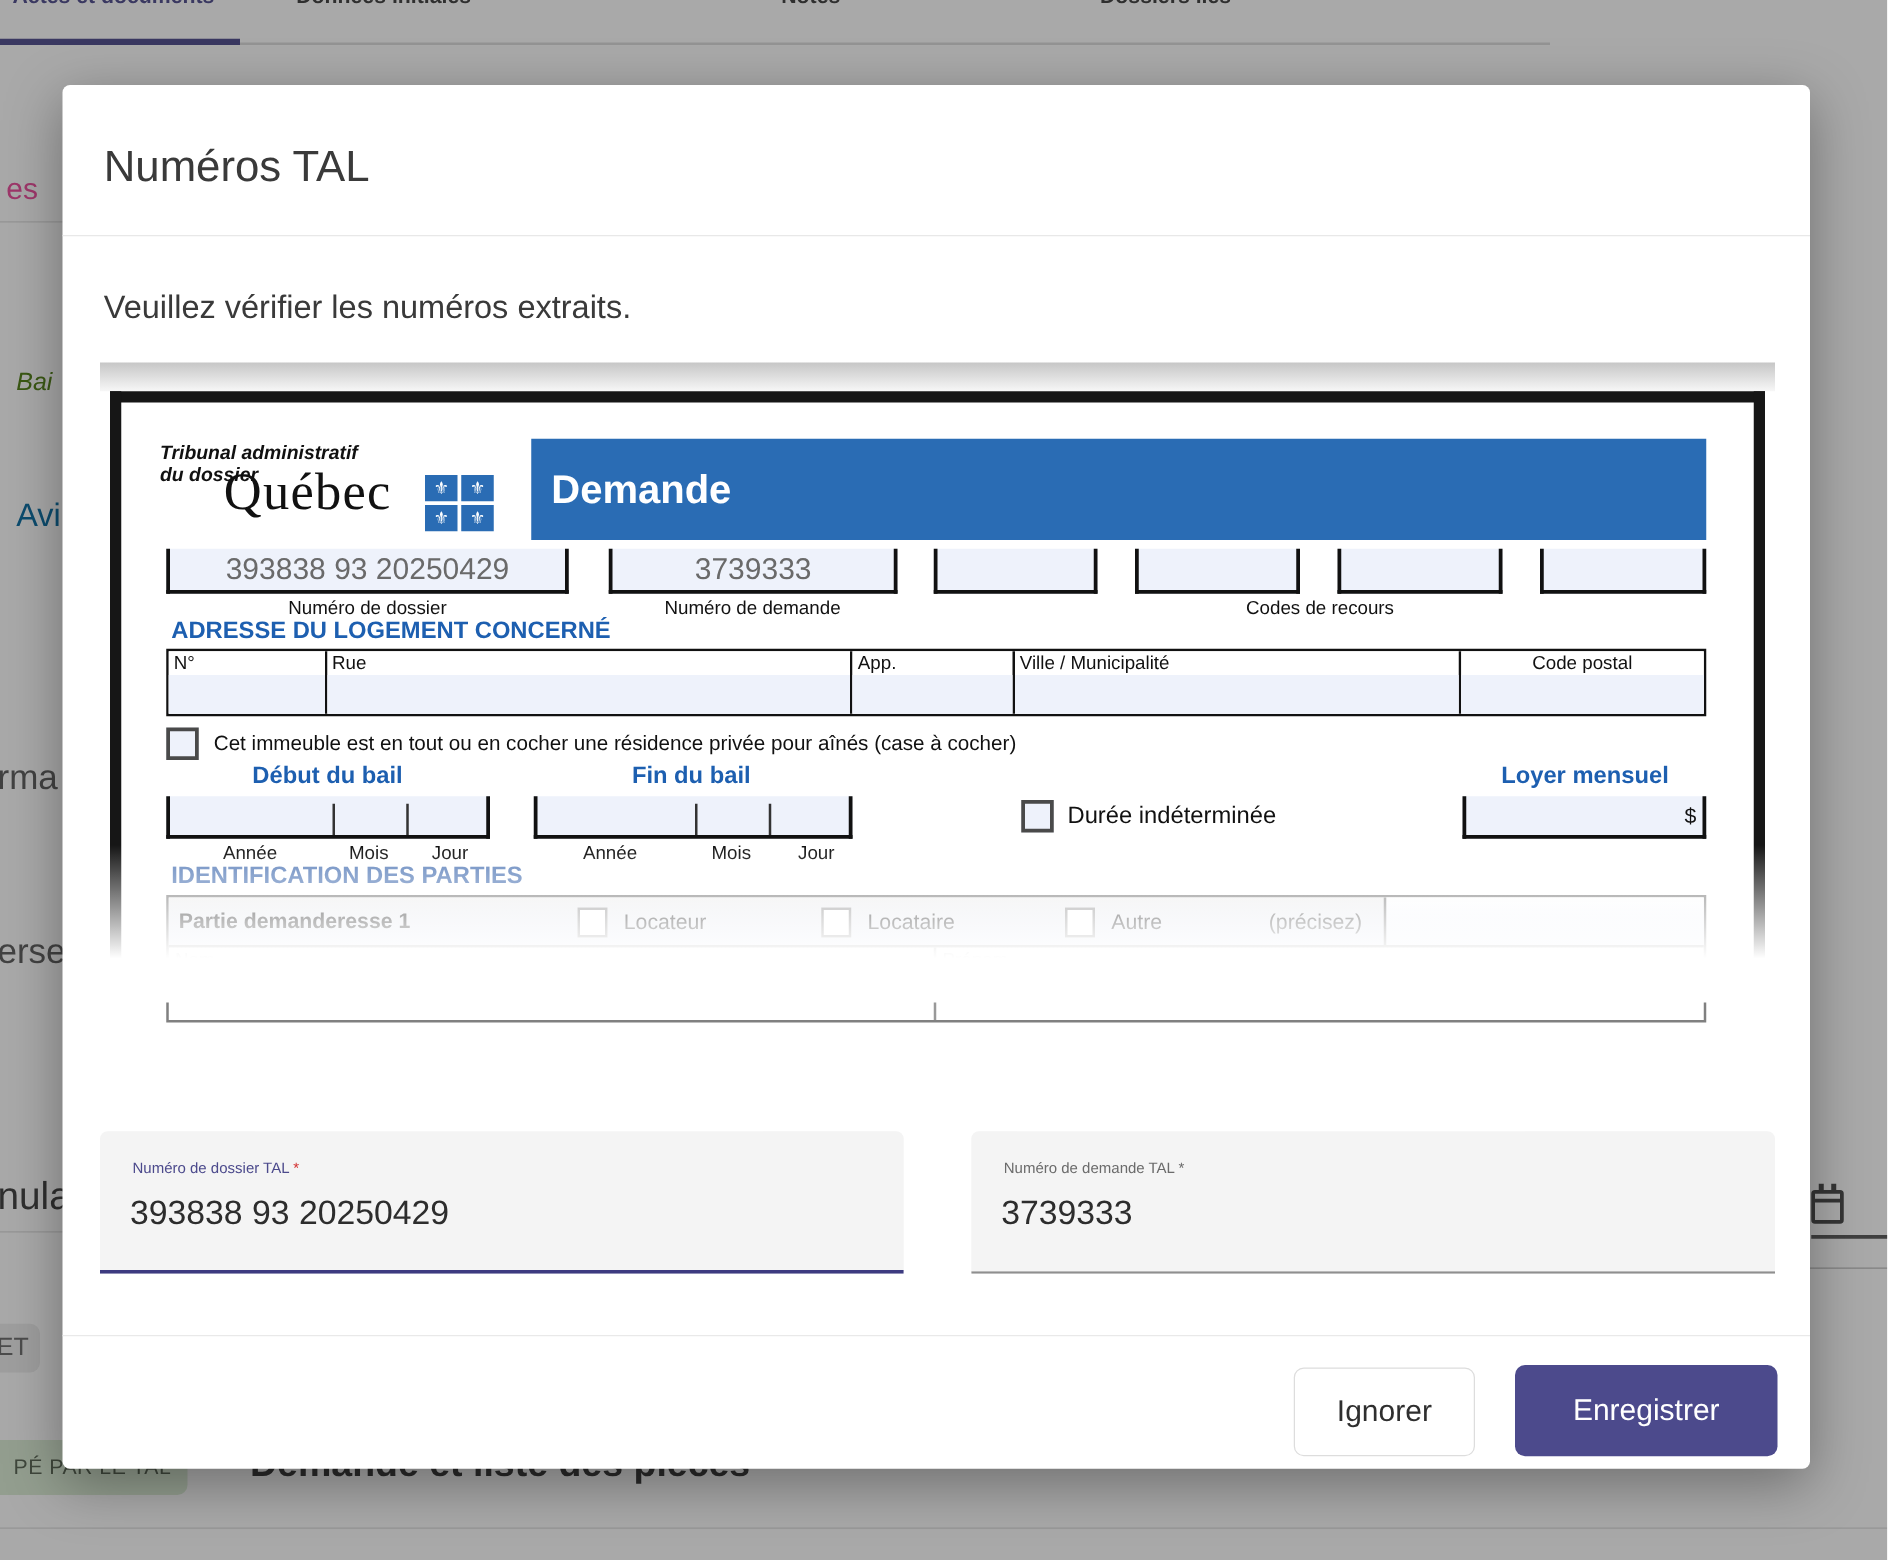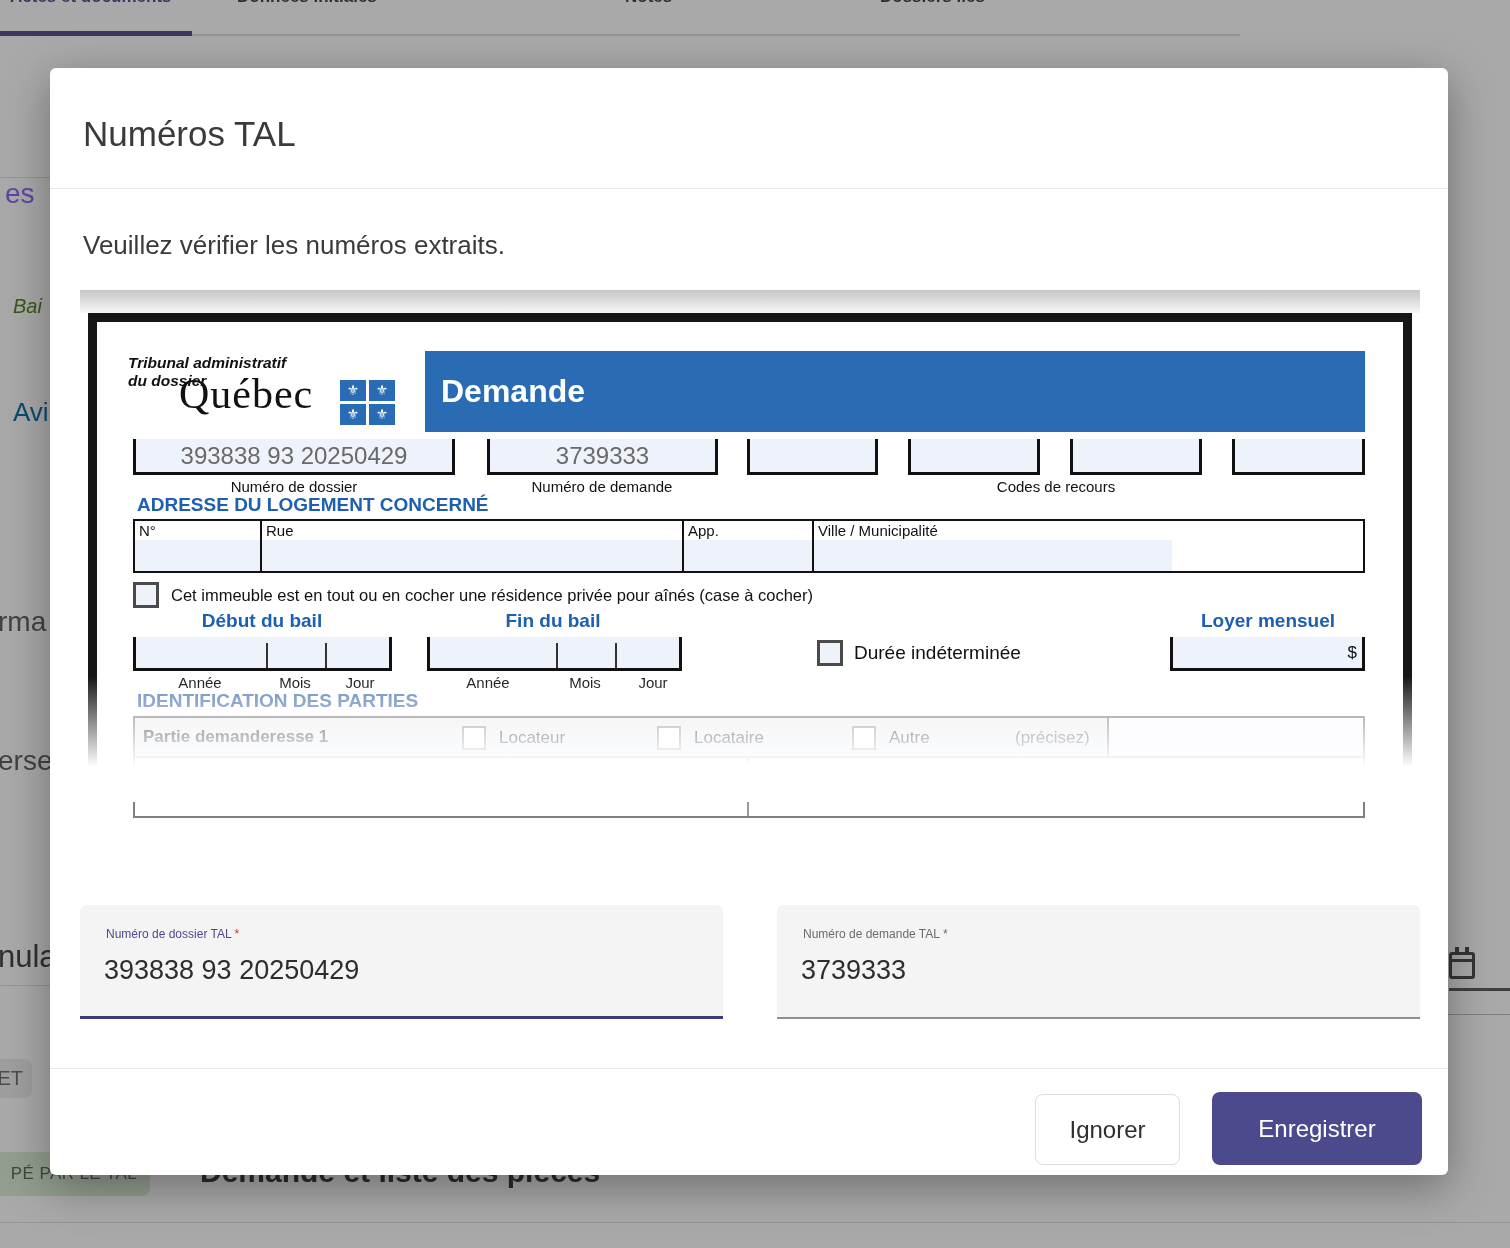--- a/index.html
+++ b/index.html
@@ -112,21 +112,21 @@
 <div class="page">
 
   <div class="abs" style="inset:0">
     <div class="bg-tab active" style="left:10px">Actes et documents</div>
     <div class="bg-tab" style="left:237px">Données initiales</div>
     <div class="bg-tab" style="left:625px">Notes</div>
     <div class="bg-tab" style="left:880px">Dossiers liés</div>
     <div class="tabline"></div>
     <div class="tabind"></div>
 
-    <div class="bg-frag" style="left:5px; top:138px; font-size:28px; color:#8b5cf6;margin-top:40px;">es</div>
+    <div class="bg-frag" style="left:5px; top:138px; font-size:24px; color:#ec4899;">es</div>
     <div class="bg-div" style="top:177px; left:0; width:55px;"></div>
     <div class="bg-frag" style="left:13px; top:295px; font-size:20px; color:#4d7c0f;font-style:italic;">Bai</div>
     <div class="bg-frag" style="left:13px; top:397px; font-size:26px; color:#0369a1;">Avi</div>
     <div class="bg-frag" style="left:-2px; top:606px; font-size:28px; color:#5a5a5a;">rma</div>
     <div class="bg-frag" style="left:-2px; top:745px; font-size:28px; color:#5a5a5a;">erse</div>
     <div class="bg-frag" style="left:-2px; top:939px; font-size:31px; color:#3a3a3a;">nula</div>
     <div class="bg-div" style="top:985px; left:0; width:55px;"></div>
     <div class="badge-et">ET</div>
     <div class="badge-green">PÉ PAR LE TAL</div>
     <div class="doc-title">Demande et liste des pièces</div>
@@ -184,20 +184,24 @@
           <div class="acell" style="width:422px;">
               <span class="lbl">Rue</span>
               <span class="fill"></span>
             </div>
           <div class="acell" style="width:130px;">
               <span class="lbl">App.</span>
               <span class="fill"></span>
             </div>
           <div class="acell" style="width:358px;">
               <span class="lbl">Ville / Municipalité</span>
+              <span class="fill"></span>
+            </div>
+          <div class="acell" style="width:195px; text-align:center;">
+              <span class="lbl">Code postal</span>
               <span class="fill"></span>
             </div>
         </div>
 
         <div class="cb" style="left:36px; top:260px; width:26px; height:26px;"></div>
         <div class="abs" style="left:74px; top:264px; font-size:16.5px; color:#111;">Cet immeuble est en tout ou en cocher une résidence privée pour aînés (case à cocher)</div>
 
         <div class="blue-h" style="left:65px;  top:288px; width:200px; text-align:center;">Début du bail</div>
         <div class="blue-h" style="left:356px; top:288px; width:200px; text-align:center;">Fin du bail</div>
         <div class="blue-h" style="left:1071px;top:288px; width:200px; text-align:center;">Loyer mensuel</div>

